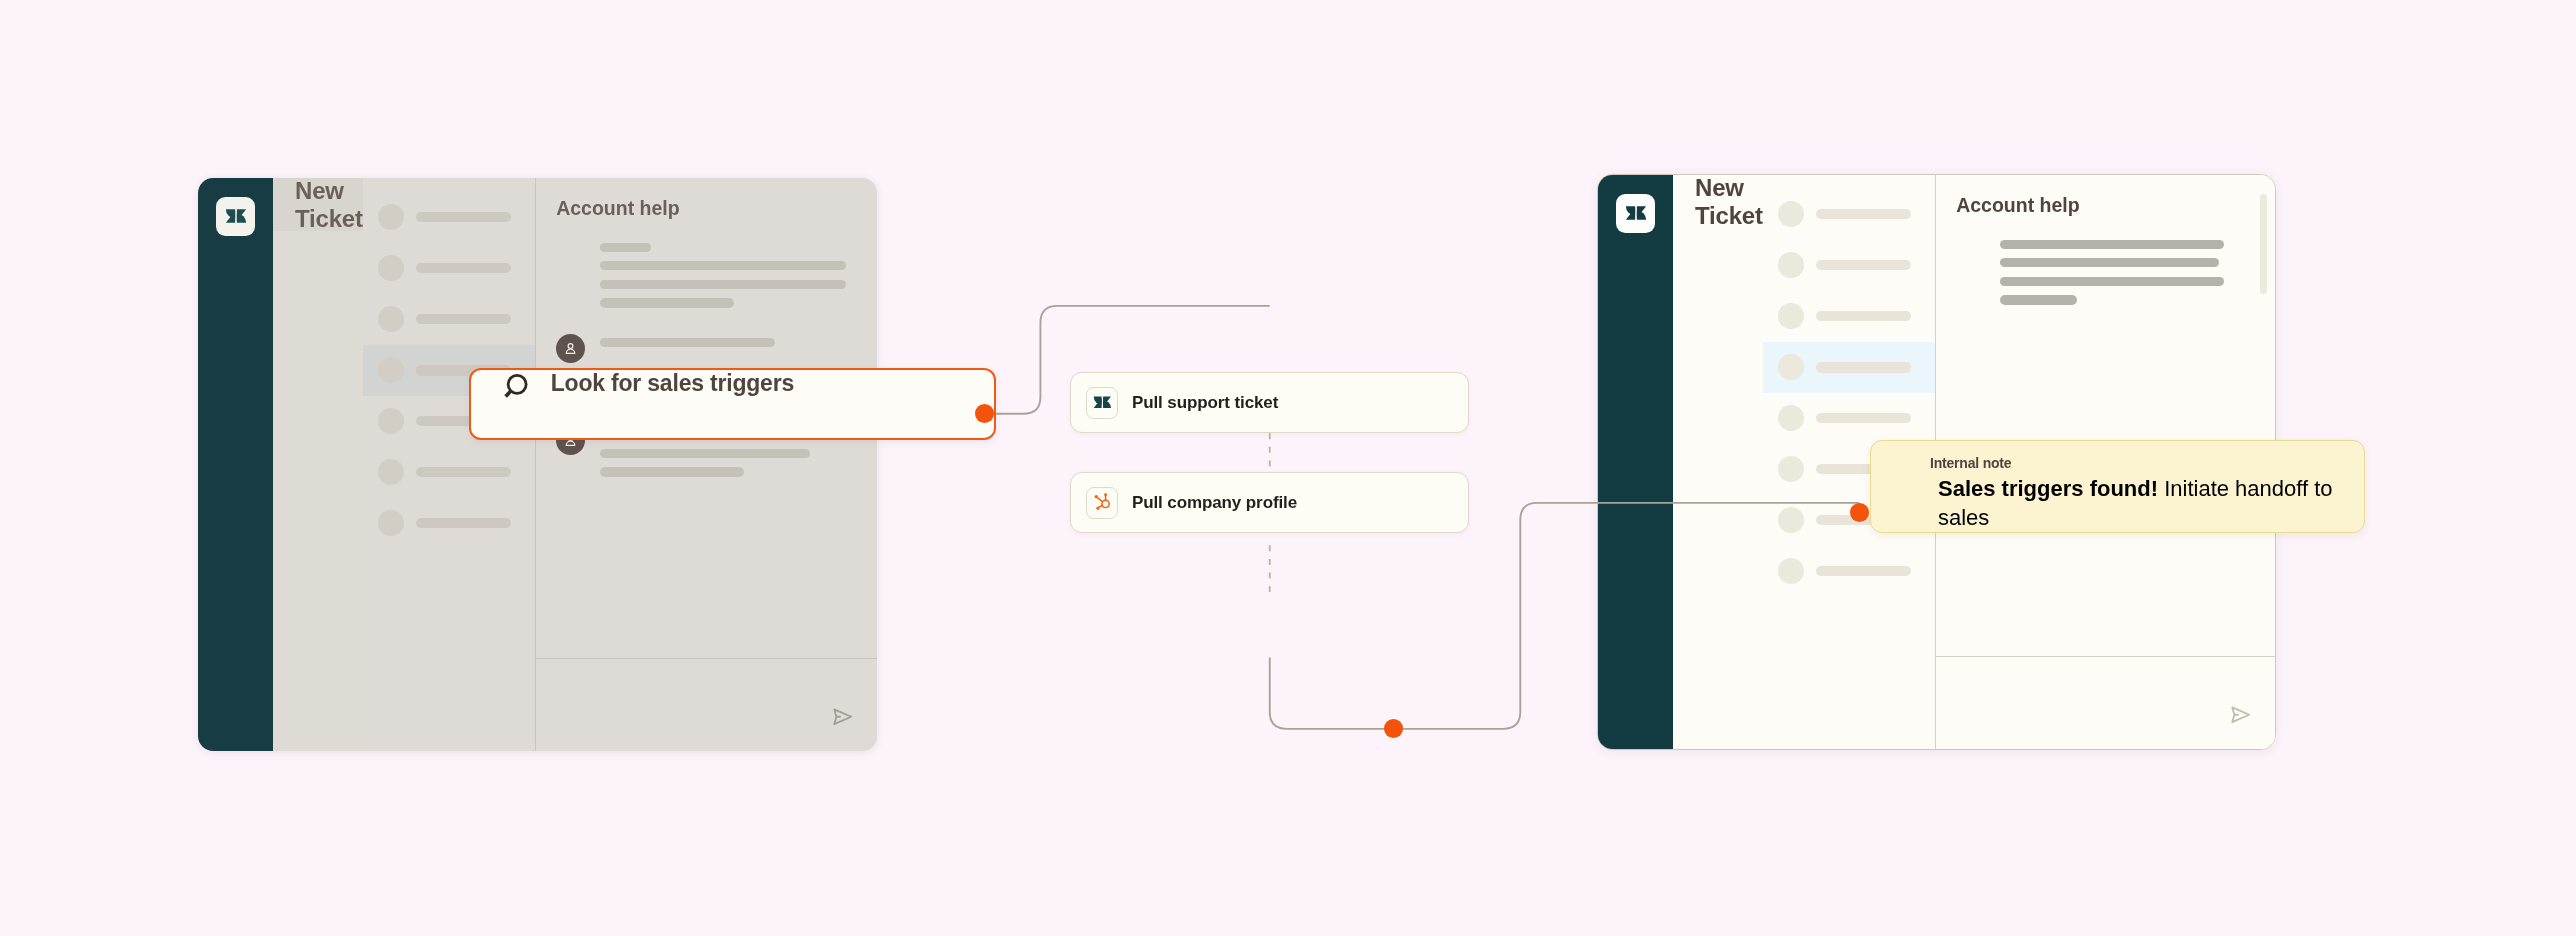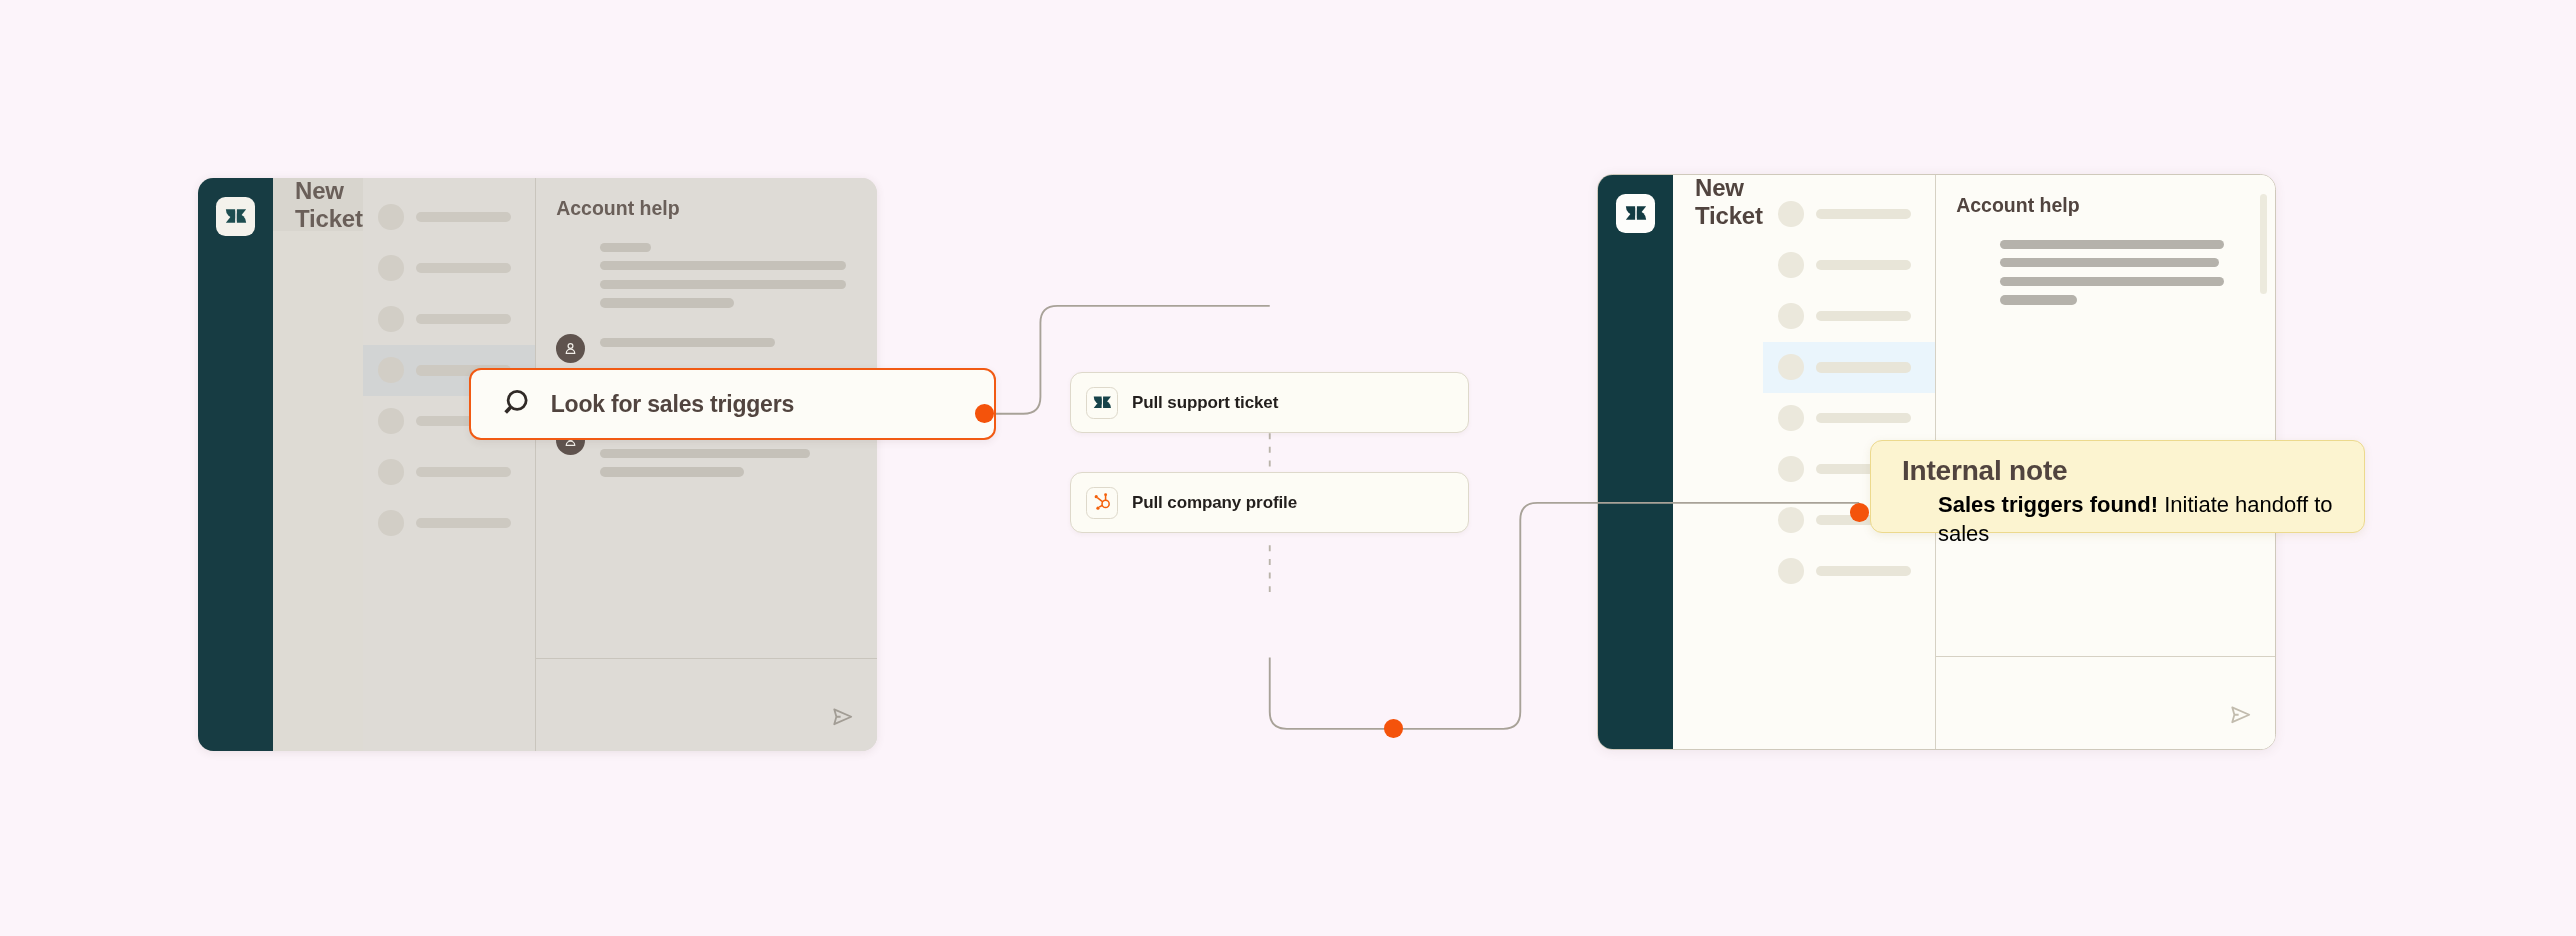--- a/index.html
+++ b/index.html
@@ -161,42 +161,42 @@
   #card-1 { left: 1070px; top: 472px; width: 399px; }
   #card-2 { left: 1070px; top: 596px; width: 399px; }
 
   
   #tooltip-callout {
     position: absolute;
     left: 469px; top: 368px; width: 527px; height: 72px;
     background: #fdfcf7;
     border: 2.5px solid #f15a13;
     border-radius: 12px;
-    display: flex; align-items: center;
+    display: flex; 
     gap: 18.7px;
     padding-left: 27px;
     z-index: 20;
     box-shadow: 0 2.5px 7.6px rgba(90,70,60,.08);
   }
   #tooltip-callout .cal-label {
     font-size: 23px; font-weight: bold; color: #51443f; letter-spacing:-0.2px;
   }
 
   
   #internal-note {
     position: absolute;
     left: 1870px; top: 440px; width: 495px; height: 93px;
     background: #fcf4d0;
     border: 1.3px solid #ecd98d;
     border-radius: 12px;
     padding: 13.6px 20.4px 0 31px;
     z-index: 20;
     box-shadow: 0 2.5px 8.5px rgba(140,120,40,.10);
   }
-  .note-title { font-size: 28px; font-weight: bold; color: #51443f; margin-bottom: 3.4px; letter-spacing:-0.2px; }
+  .note-title { font-size: 14px; font-weight: bold; color: #51443f; margin-bottom: 3.4px; letter-spacing:-0.2px;margin-left:28px; }
   .note-body { font-size: 22px; color: #000000; line-height: 1.32; margin-left: 36px; }
   .note-body b { font-weight: bold; }
 
   
   #connectors { position: absolute; inset: 0; z-index: 2; pointer-events: none; }
   .dot {
     position: absolute; width: 18.7px; height: 18.7px;
     border-radius: 50%; background: #f4530b; z-index: 22;
   }
   #dot-left { left: 975px; top: 404px; }

